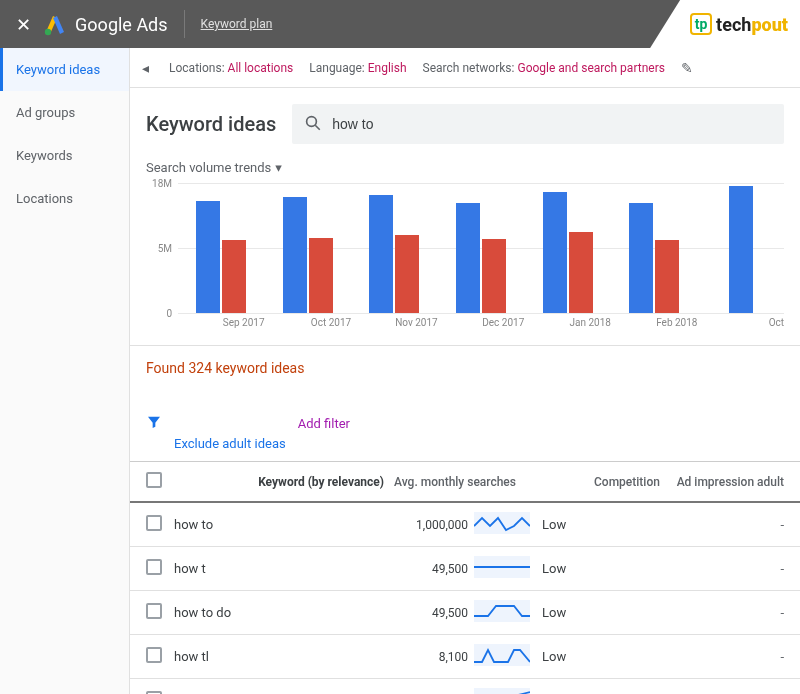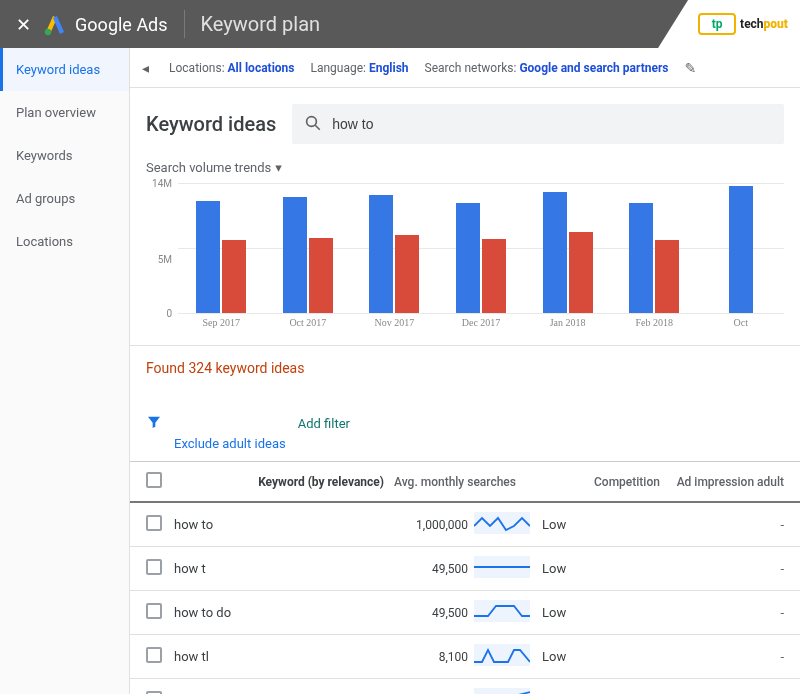--- a/index.html
+++ b/index.html
@@ -2,58 +2,58 @@
 <html><head>
 <meta charset="utf-8">
 <style>
 * { box-sizing: border-box; margin: 0; padding: 0; }
 body { font-family: Roboto, Arial, sans-serif; font-size: 13px; color: #3c4043; background: #fff; width: 800px; height: 694px; overflow: hidden; }
 .topbar { background: #595959; height: 48px; display: flex; align-items: center; color: #fff; padding: 0 16px; position: relative; }
 .topbar .close { font-size: 18px; margin-right: 12px; cursor: pointer; }
 .topbar .logo { width: 24px; height: 24px; margin-right: 8px; }
 .topbar .brand { font-size: 18px; font-weight: 400; margin-right: 16px; }
 .topbar .divider { width: 1px; height: 28px; background: #7a7a7a; margin-right: 16px; }
-.topbar .crumb { font-size: 20px; color: #e0e0e0; }
+.topbar .crumb { font-size: 12px; color: #e0e0e0; text-decoration: underline; }
 .watermark { position: absolute; right: 0; top: 0; height: 48px; display: flex; align-items: center; background: #fff; padding: 0 12px 0 40px; clip-path: polygon(30px 0, 100% 0, 100% 100%, 0 100%); }
-.watermark .tp { width: 38px; height: 22px; border: 2px solid #f0b400; border-radius: 4px; display: flex; align-items: center; justify-content: center; font-size: 12px; font-weight: 700; color: #0a6; margin-right: 4px; }
-.watermark .txt { font-size: 12px; font-weight: 700; color: #222; }
+.watermark .tp { width: 22px; height: 22px; border: 2px solid #f0b400; border-radius: 4px; display: flex; align-items: center; justify-content: center; font-size: 14px; font-weight: 700; color: #0a6; margin-right: 4px; }
+.watermark .txt { font-size: 18px; font-weight: 700; color: #222; }
 .watermark .txt b { color: #f0b400; }
 .layout { display: flex; height: calc(694px - 48px); }
 .sidebar { width: 130px; background: #fafafa; border-right: 1px solid #e0e0e0; padding-top: 0; }
 .sidebar .item { padding: 14px 16px; font-size: 13px; color: #5f6368; cursor: pointer; }
 .sidebar .item.active { color: #1a73e8; border-left: 3px solid #1a73e8; background: #f1f6fe; padding-left: 13px; }
 .main { flex: 1; overflow: hidden; background: #fff; }
 .filterbar { height: 40px; border-bottom: 1px solid #e0e0e0; display: flex; align-items: center; padding: 0 8px; font-size: 12px; color: #5f6368; gap: 16px; }
 .filterbar .chev { font-size: 14px; color: #5f6368; cursor: pointer; padding: 0 4px; }
-.filterbar .pair b { color: #1d4ed8; font-weight: 700; }
+.filterbar .pair b { color: #be185d; font-weight: 400; }
 .filterbar .pencil { cursor: pointer; font-size: 14px; }
 .titlebar { display: flex; align-items: center; padding: 16px; gap: 16px; }
 .titlebar h2 { font-size: 20px; font-weight: 500; color: #3c4043; flex-shrink: 0; }
 .searchbox { flex: 1; background: #f1f3f4; height: 40px; display: flex; align-items: center; padding: 0 12px; border-radius: 2px; }
 .searchbox .icon { margin-right: 10px; color: #5f6368; }
 .searchbox input { border: none; background: transparent; font-size: 14px; outline: none; flex: 1; color: #3c4043; }
 .chart-section { padding: 0 16px 12px; border-bottom: 1px solid #e0e0e0; }
 .chart-dd { font-size: 13px; color: #5f6368; margin-bottom: 8px; cursor: pointer; display: inline-flex; align-items: center; gap: 4px; }
 .chart { position: relative; height: 150px; padding-left: 32px; }
 .chart .ylabels { position: absolute; left: 0; top: 0; height: 130px; width: 28px; font-size: 10px; color: #888; }
 .chart .ylabels span { position: absolute; right: 2px; transform: translateY(-50%); }
 .chart .grid { position: absolute; left: 32px; right: 0; top: 0; height: 130px; }
 .chart .gline { position: absolute; left: 0; right: 0; height: 1px; background: #e8e8e8; }
 .chart .bars { position: absolute; left: 32px; right: 0; top: 0; height: 130px; display: flex; }
 .chart .group { flex: 1; display: flex; align-items: flex-end; justify-content: center; gap: 2px; position: relative; }
 .chart .bar { width: 24px; }
 .chart .b1 { background: #3578e5; }
 .chart .b2 { background: #d84b3b; }
 .chart .xlabels { position: absolute; left: 32px; right: 0; top: 134px; display: flex; font-size: 10px; color: #888; }
-.chart .xlabels span { flex: 1; text-align: center; font-family: Liberation Serif, serif; }
+.chart .xlabels span { flex: 1; text-align: right; }
 .found { padding: 14px 16px; font-size: 14px; color: #c2410c; }
 .filters { padding: 6px 16px 10px; display: flex; align-items: center; gap: 12px; font-size: 13px; }
 .filters .funnel { color: #1a73e8; }
 .filters .exclude { color: #1a73e8; cursor: pointer; margin-top: 40px; }
-.filters .addf { color: #0f766e; cursor: pointer; }
+.filters .addf { color: #a21caf; cursor: pointer; }
 .table-head { display: flex; align-items: center; padding: 10px 16px; border-top: 1px solid #ccc; border-bottom: 2px solid #777; font-size: 12px; color: #5f6368; font-weight: 500; }
 .table-head .c-check { width: 28px; }
 .table-head .c-kw { flex: 0 0 210px; color: #3c4043; font-weight: 700; text-align: right; }
 .table-head .c-avg { flex: 0 0 150px; text-align: center; padding-right: 8px; }
 .table-head .c-spark { width: 60px; }
 .table-head .c-comp { flex: 0 0 80px; }
 .table-head .c-imp { flex: 1; text-align: right; }
 .row { display: flex; align-items: center; padding: 8px 16px; border-bottom: 1px solid #e0e0e0; font-size: 13px; color: #3c4043; height: 44px; }
 .row .c-check { width: 28px; }
 .row .c-kw { flex: 0 0 210px; }
@@ -79,23 +79,22 @@
   <span class="crumb">Keyword plan</span>
   <div class="watermark">
     <span class="tp">tp</span>
     <span class="txt"><span>tech</span><b>pout</b></span>
   </div>
 </div>
 
 <div class="layout">
   <div class="sidebar" id="sidebar">
       <div class="item active">Keyword ideas</div>
-      <div class="item">Plan overview</div>
+      <div class="item">Ad groups</div>
       <div class="item">Keywords</div>
-      <div class="item">Ad groups</div>
       <div class="item">Locations</div>
     </div>
 
   <div class="main">
     <div class="filterbar">
       <span class="chev">◂</span>
       <span class="pair"><span>Locations:</span> <b>All locations</b></span>
       <span class="pair"><span>Language:</span> <b>English</b></span>
       <span class="pair"><span>Search networks:</span> <b>Google and search partners</b></span>
       <span class="pencil">✎</span>
@@ -115,22 +114,22 @@
     </div>
 
     <div class="chart-section">
       <div class="chart-dd">
         <span>Search volume trends</span>
         <span>▾</span>
       </div>
       <div class="chart">
         <div class="ylabels" id="ylabels">
             <span style="top: 130px;">0</span>
-            <span style="top: 76px;">5M</span>
-            <span style="top: 0px;">14M</span>
+            <span style="top: 65px;">5M</span>
+            <span style="top: 0px;">18M</span>
           </div>
         <div class="grid" id="grid">
             <div class="gline" style="top: 130px;"></div>
             <div class="gline" style="top: 65px;"></div>
             <div class="gline" style="top: 0px;"></div>
           </div>
         <div class="bars" id="bars">
             <div class="group">
               <div class="bar b1" style="height: 111.8px; background: rgb(53, 120, 229);"></div>
               <div class="bar b2" style="height: 72.8px; background: rgb(216, 75, 59);"></div>

